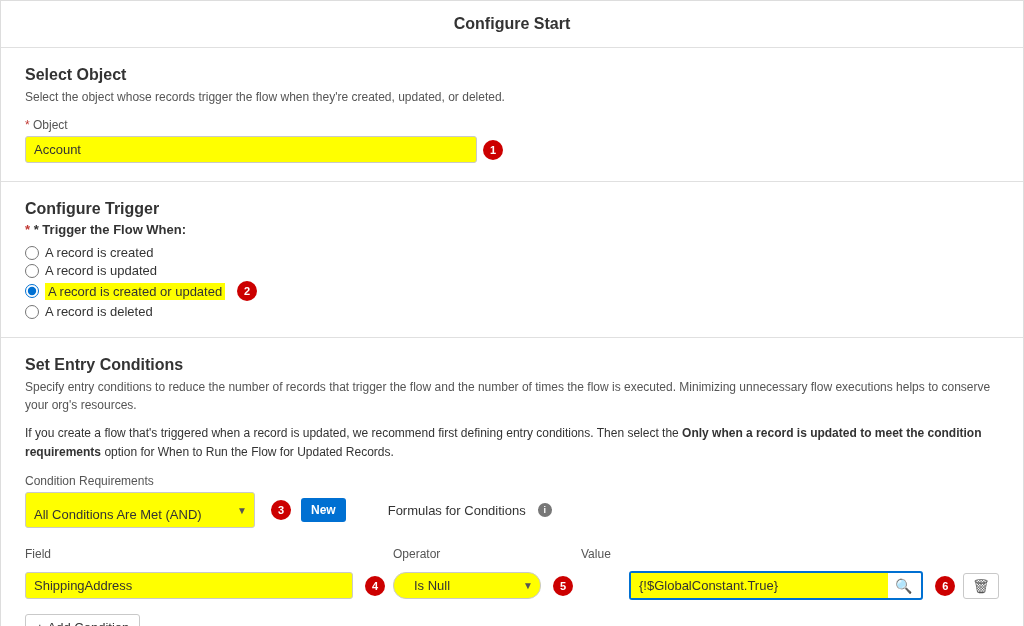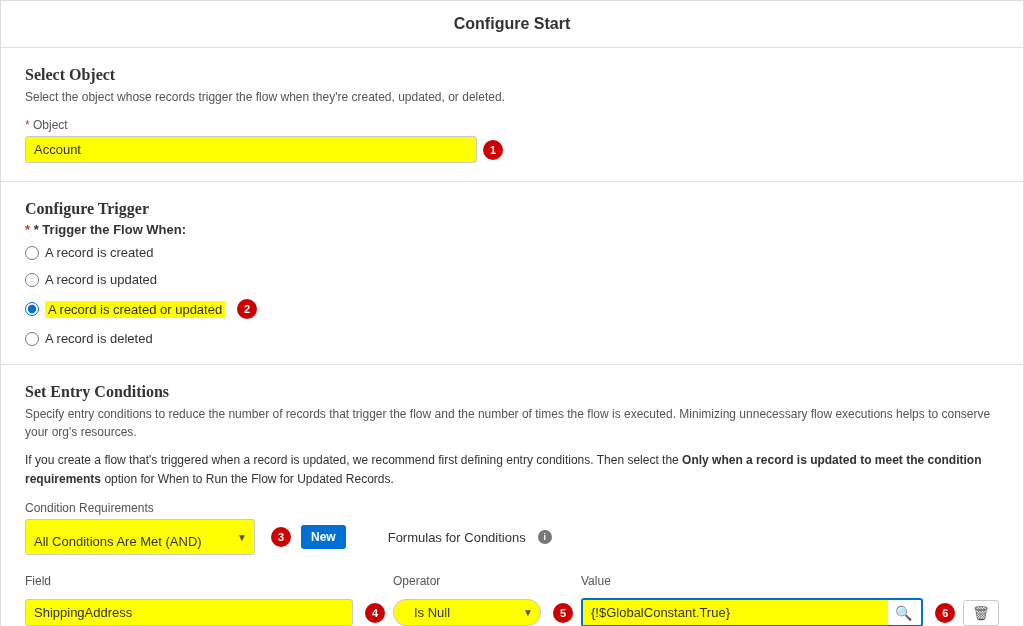--- a/index.html
+++ b/index.html
@@ -33,21 +33,20 @@
     }
     .section {
       padding: 18px 24px 18px 24px;
       border-bottom: 1px solid #e0e0e0;
     }
     .section-title {
       font-size: 16px;
       font-weight: 700;
       color: #333;
       margin-bottom: 4px;
-      font-family: Liberation Serif, serif;
     }
     .section-desc {
       font-size: 12px;
       color: #555;
       margin-bottom: 12px;
       line-height: 1.5;
     }
     .field-label {
       font-size: 12px;
       color: #555;
@@ -80,21 +79,21 @@
       width: 20px;
       height: 20px;
       font-size: 11px;
       font-weight: 700;
       margin-left: 6px;
       flex-shrink: 0;
     }
     .radio-group {
       display: flex;
       flex-direction: column;
-      gap: 12px;
+      gap: 3px;
       margin-top: 6px;
     }
     .radio-item {
       display: flex;
       align-items: center;
       gap: 6px;
       font-size: 13px;
       color: #333;
     }
     .radio-item input[type="radio"] {
@@ -238,20 +237,21 @@
       cursor: pointer;
       width: 100%;
     }
     .value-input-wrapper {
       display: flex;
       align-items: center;
       border: 2px solid #0070d2;
       border-radius: 3px;
       width: 100%;
       background: #fff;
+      margin-left: 48px;
     }
     .value-input {
       flex: 1;
       border: none;
       padding: 5px 8px;
       font-size: 13px;
       color: #333;
       background: #ffff00;
       outline: none;
     }

